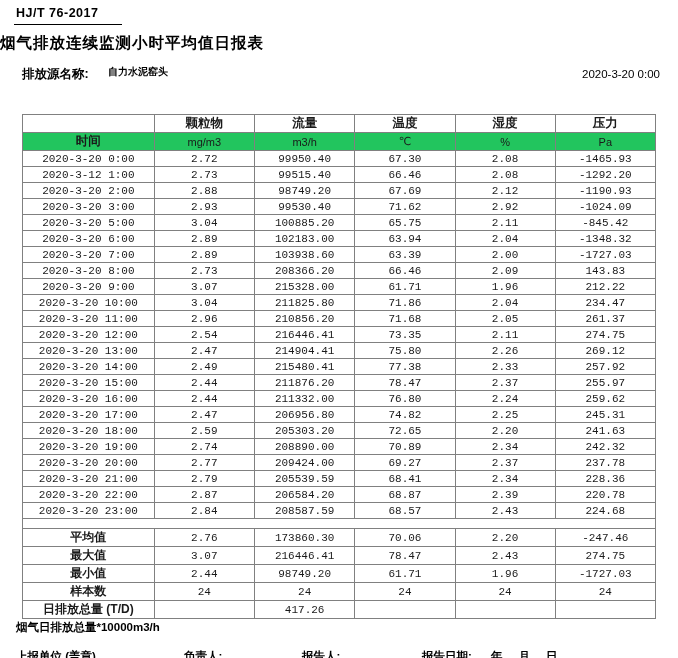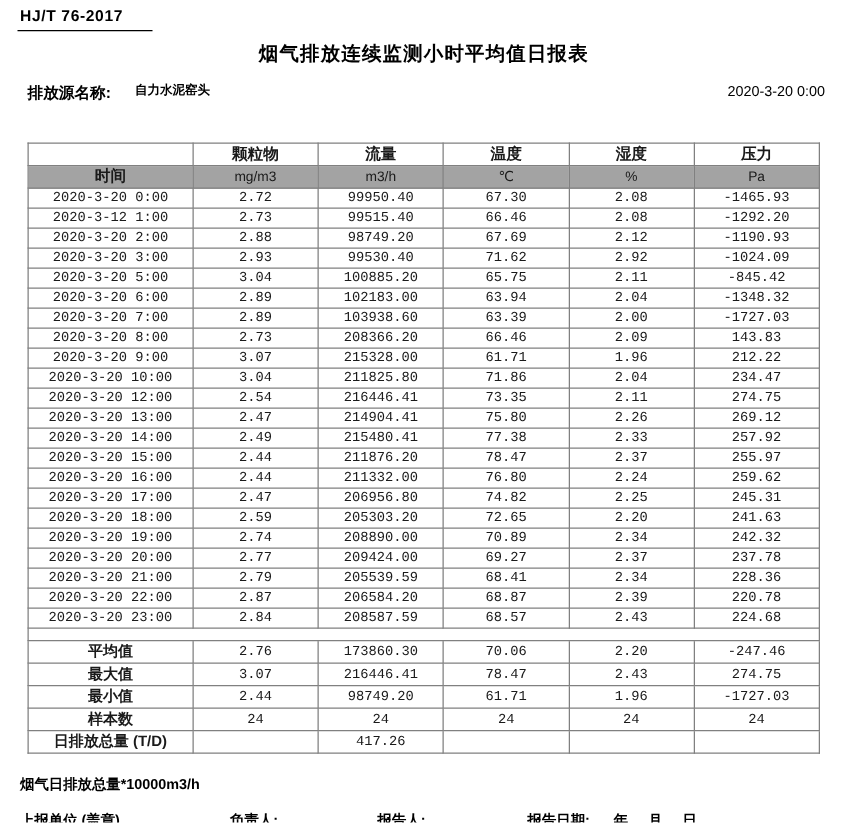--- a/index.html
+++ b/index.html
@@ -14,21 +14,21 @@
   .std-code{
     position:absolute;left:16px;top:6px;
     font-size:12.5px;font-weight:bold;letter-spacing:.5px;
   }
   .std-rule{
     position:absolute;left:14px;top:24px;width:108px;height:0;
     border-top:1.5px solid #000;
   }
   .doc-title{
     position:absolute;left:0;top:33px;width:678px;
-    text-align:center;font-size:15.5px;font-weight:bold;
+    font-size:15.5px;font-weight:bold;
     letter-spacing:1px;
   }
   .src-label{
     position:absolute;left:22px;top:66px;
     font-size:12.5px;font-weight:bold;
   }
   .src-value{
     position:absolute;left:108px;top:65px;
     font-size:10px;font-weight:bold;
   }
@@ -49,21 +49,21 @@
     padding:0;
     text-align:center;
     vertical-align:middle;
     color:#1a1a1a;
   }
   td.hdr{
     font-weight:bold;font-size:12.5px;height:26px;
     color:#000;background:#fff;
   }
   tr.unitrow td{
-    background:#a3a3a3;
+    background:#22c55e;
     font-size:11px;
     height:16px;
   }
   tr.unitrow td.timehdr{
     font-weight:bold;font-size:12.5px;
   }
   td.time{width:132px;}
   td.v{width:100px;}
   td.num{font-family:"Liberation Mono","DejaVu Sans Mono",monospace;font-size:11px;}
   td.timecell{font-family:"Liberation Mono","DejaVu Sans Mono",monospace;font-size:11px;text-align:center;}
@@ -187,20 +187,28 @@
       </tr>
       <tr>
         <td class="time timecell">2020-3-20 10:00</td>
         <td class="v num">3.04</td>
         <td class="v num">211825.80</td>
         <td class="v num">71.86</td>
         <td class="v num">2.04</td>
         <td class="v num">234.47</td>
       </tr>
       <tr>
+        <td class="time timecell">2020-3-20 11:00</td>
+        <td class="v num">2.96</td>
+        <td class="v num">210856.20</td>
+        <td class="v num">71.68</td>
+        <td class="v num">2.05</td>
+        <td class="v num">261.37</td>
+      </tr>
+      <tr>
         <td class="time timecell">2020-3-20 12:00</td>
         <td class="v num">2.54</td>
         <td class="v num">216446.41</td>
         <td class="v num">73.35</td>
         <td class="v num">2.11</td>
         <td class="v num">274.75</td>
       </tr>
       <tr>
         <td class="time timecell">2020-3-20 13:00</td>
         <td class="v num">2.47</td>

